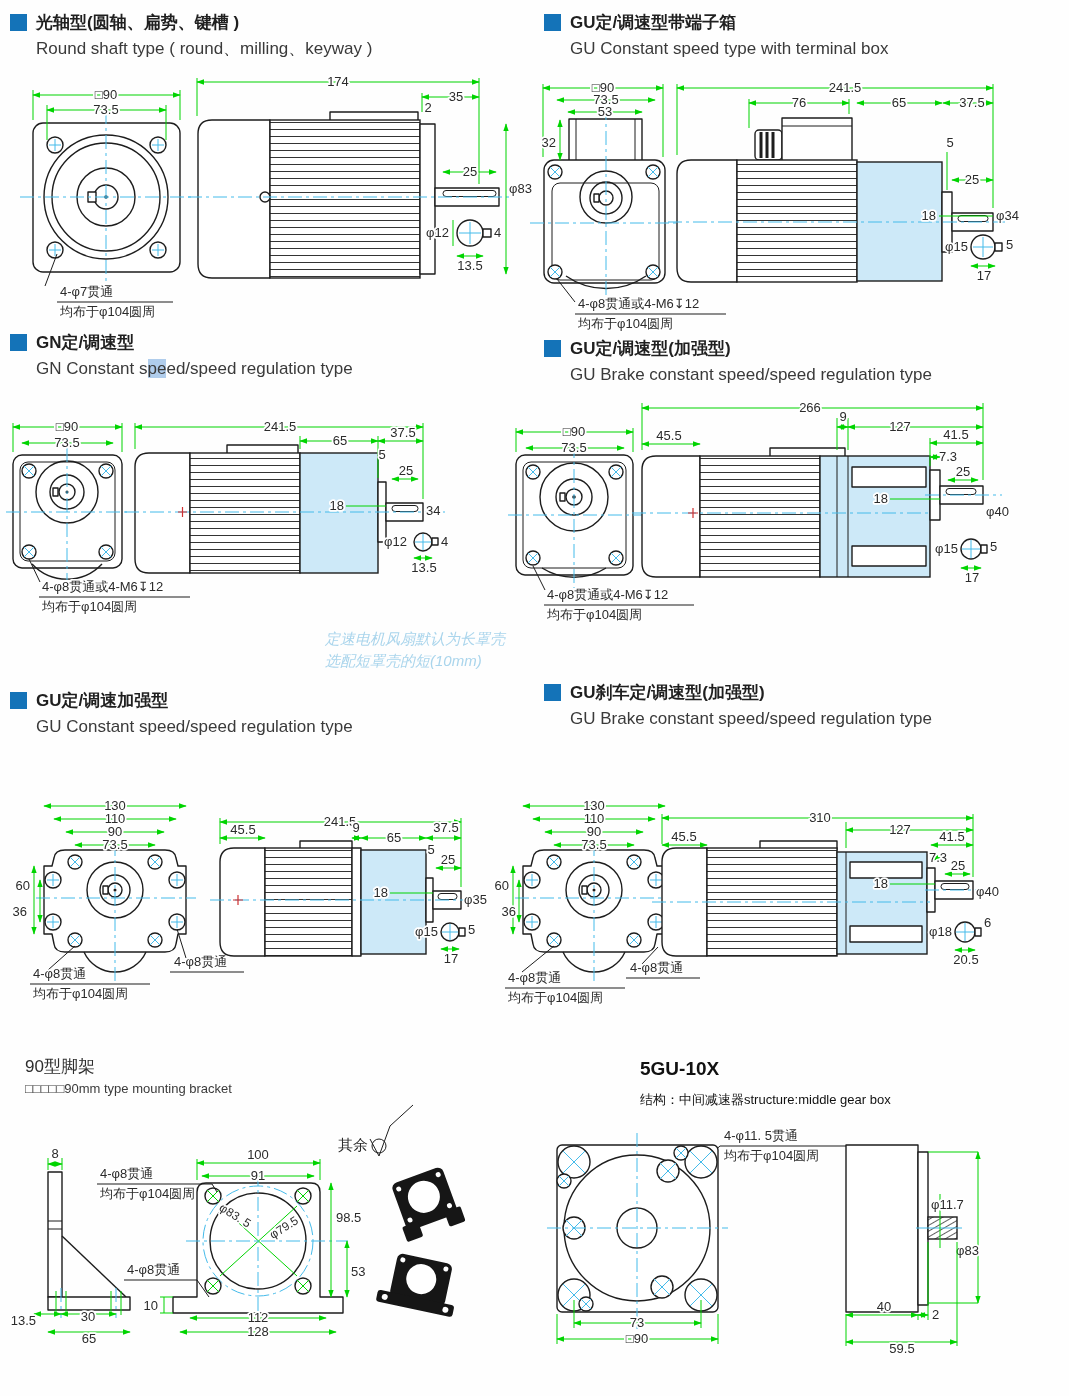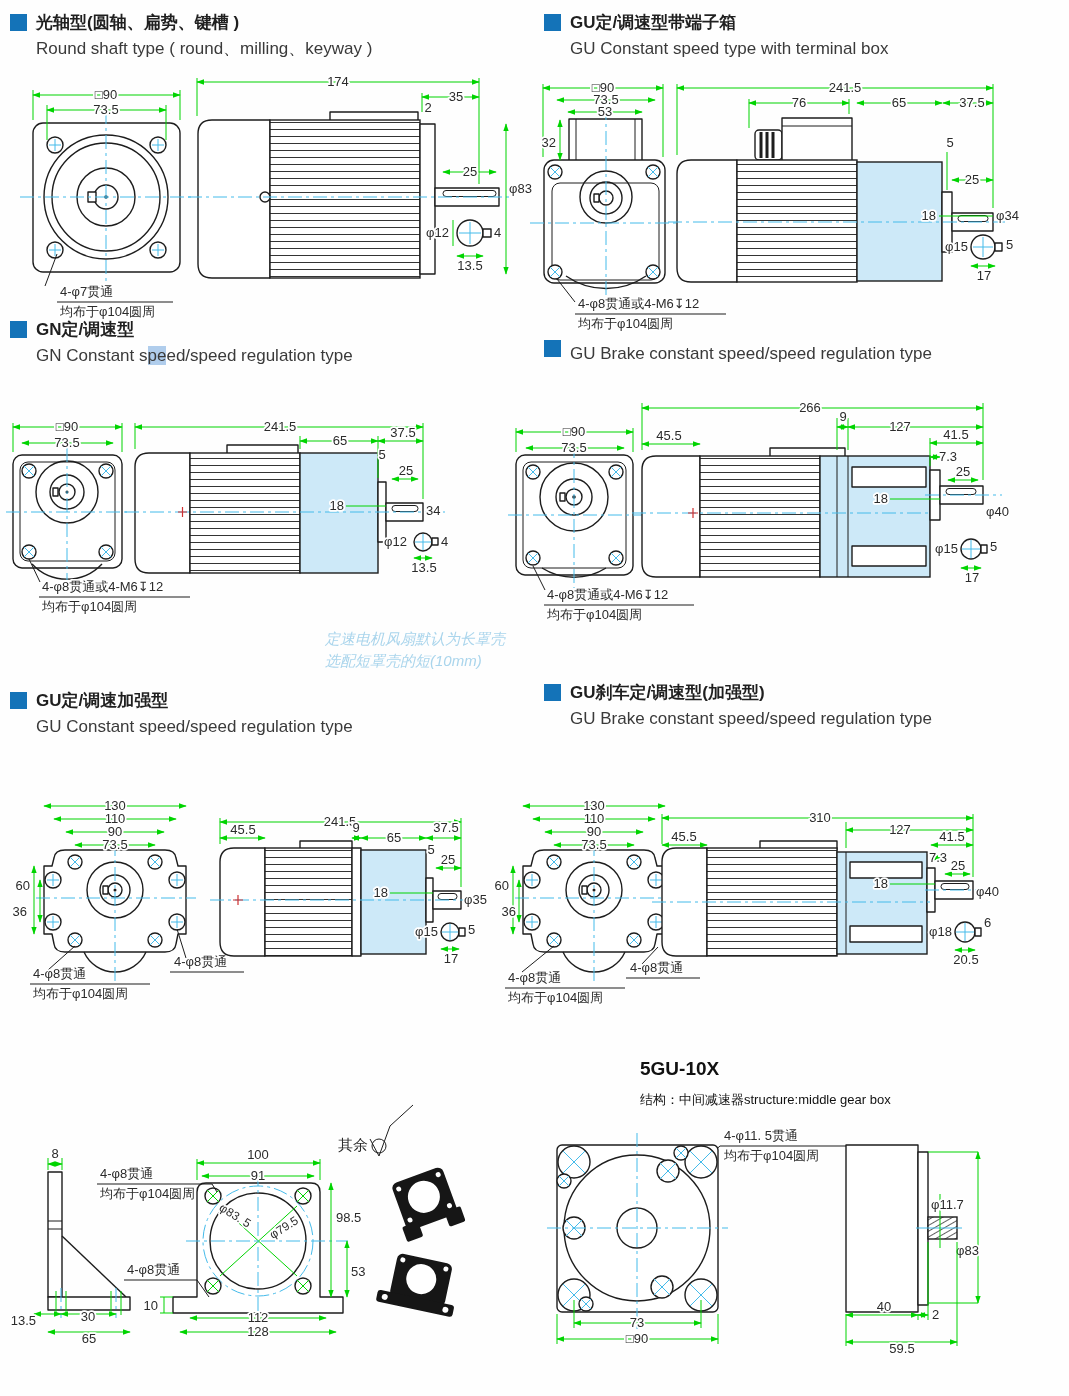--- a/index.html
+++ b/index.html
@@ -54,31 +54,32 @@
   </div>
 
   <div class="sec-h" style="left:10px;top:12px;">
     <span class="bullet"></span>
     <div>
       <div class="zh">光轴型(圆轴、扁势、键槽 )</div>
       <div class="en">Round shaft type ( round、milling、keyway )</div>
     </div>
   </div>
 
-  <div class="sec-h" style="left:10px;top:319px;">
+  <div class="sec-h" style="left:10px;top:332px;">
     <span class="bullet"></span>
     <div>
       <div class="zh">GN定/调速型</div>
       <div class="en"><span>GN Constant s</span><span class="sel">pe</span><span>ed/speed regulation type</span></div>
     </div>
   </div>
 
   <div class="sec-h" style="left:544px;top:338px;">
     <span class="bullet"></span>
     <div>
+      <div class="zh">GU定/调速型(加强型)</div>
       <div class="en">GU Brake constant speed/speed regulation type</div>
     </div>
   </div>
 
   <div class="wm" style="left:325px;top:628px;">
     <div>定速电机风扇默认为长罩壳</div>
     <div>选配短罩壳的短(10mm)</div>
   </div>
 
   <div class="sec-h" style="left:10px;top:682px;margin-top:8px;">
@@ -90,20 +91,24 @@
   </div>
 
   <div class="sec-h" style="left:544px;top:682px;">
     <span class="bullet"></span>
     <div>
       <div class="zh">GU刹车定/调速型(加强型)</div>
       <div class="en">GU Brake constant speed/speed regulation type</div>
     </div>
   </div>
 
+  <div style="position:absolute;left:25px;top:1056px;">
+    <div class="h7t">90型脚架</div>
+    <div class="h7s">□□□□□90mm type mounting bracket</div>
+  </div>
 
   <div style="position:absolute;left:640px;top:1058px;">
     <div class="h8t">5GU-10X</div>
     <div class="h8s">结构：中间减速器structure:middle gear box</div>
   </div>
 
   <svg viewBox="0 0 1069 1396" width="1069" height="1396">
     <defs>
       <marker id="ar" viewBox="0 0 10 10" refX="9" refY="5" markerWidth="8" markerHeight="8" orient="auto-start-reverse">
         <path d="M0,1.6 L10,5 L0,8.4 z" fill="#00d400"></path>

